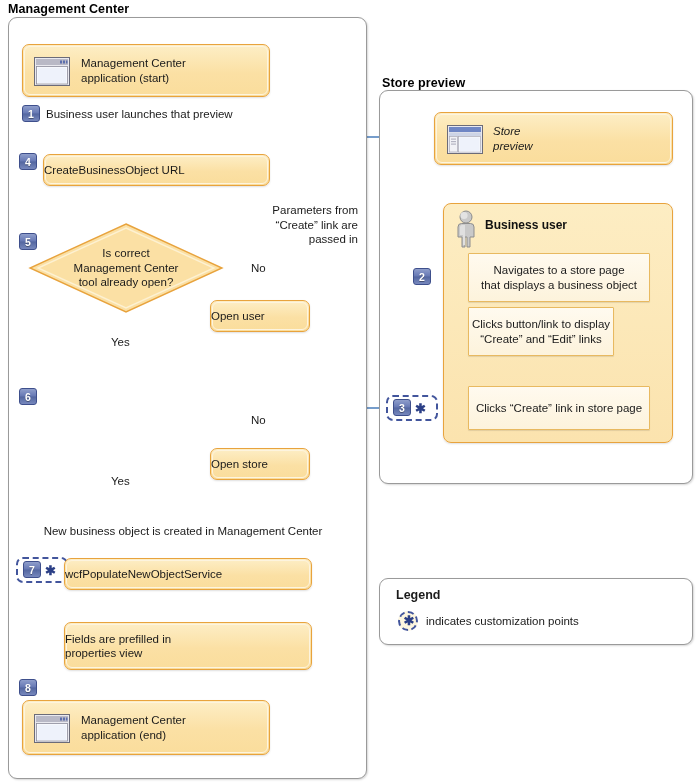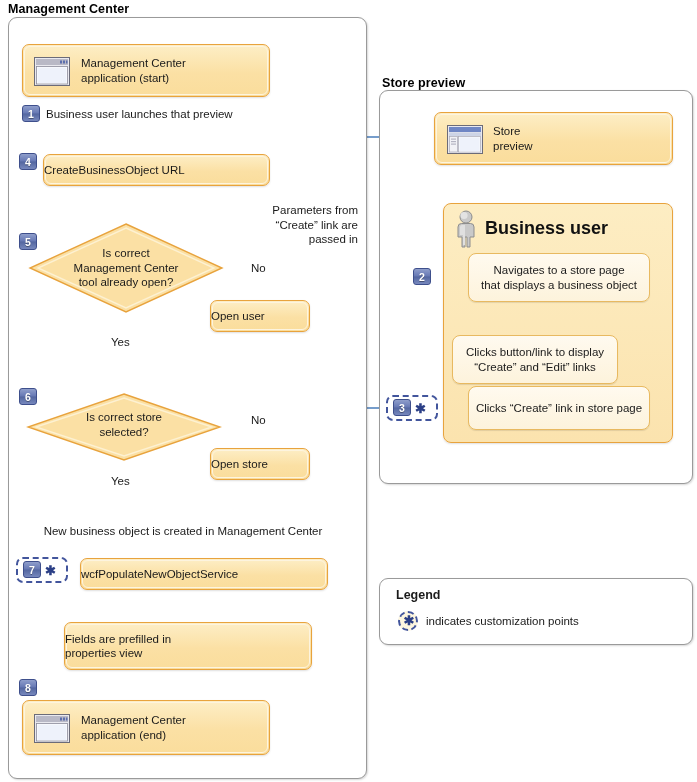--- a/index.html
+++ b/index.html
@@ -57,42 +57,42 @@
     text-align: left;
     line-height: 14.5px;
     white-space: pre-line;
   }
   .node.with-icon .label { text-align: left; }
 
   
   .subnode {
     position: absolute;
     border: 1px solid #e8b960;
-    border-radius: 8px;
+    border-radius: 1px;
     background: linear-gradient(180deg, #fffaef 0%, #fdf3dc 100%);
     box-shadow: 0 1px 1px rgba(0,0,0,0.10);
     display: flex; align-items: center;
     box-sizing: border-box;
   }
   .subnode .label {
     width: 100%; text-align: center; line-height: 15px; white-space: pre-line;
   }
 
   
   .lane {
     position: absolute;
     border: 1px solid #e8a33d;
     border-radius: 8px;
     background: linear-gradient(180deg, #fdedc3 0%, #fbe3ae 100%);
     box-sizing: border-box;
     box-shadow: 0 1px 2px rgba(0,0,0,0.13);
   }
   .lane-title {
     position: absolute;
-    font-weight: bold; font-size: 18px; color: #111;
+    font-weight: bold; font-size: 12px; color: #111;
     white-space: nowrap;
   }
 
   
   .diamond { position: absolute; }
   .diamond .dlabel {
     position: absolute; left: 0; right: 0;
     text-align: center; line-height: 14.5px;
     white-space: pre-line; font-size: 11.5px;
   }
@@ -244,43 +244,35 @@
   </div>
   <div class="note" style="left:251px; top:261px;">No</div>
   <div class="note" style="left:111px; top:335px;">Yes</div>
 
   <div class="node" style="left:210px; top:300px; width:100px; height:32px;">
     <span class="inner-ring"></span>
     <span class="label">Open user</span>
   </div>
 
   <div class="badge" style="left:19px; top:388px;">6</div>
-  <div class="diamond" style="left:26px; top:392px; width:196px; height:70px;">
-    <svg width="196" height="70" viewBox="0 0 196 70">
-      <path d="M98,2 L194,35 L98,68 L2,35 Z" fill="#fbe0a4" stroke="#e8a33d" stroke-width="1.4"></path>
-      <path d="M98,6 L186,35 L98,64 L10,35 Z" fill="none" stroke="#fdf1d2" stroke-width="1.4"></path>
-    </svg>
-    <div class="dlabel" style="top:18px;">Is correct store
-selected?</div>
-  </div>
   <div class="note" style="left:251px; top:413px;">No</div>
   <div class="note" style="left:111px; top:474px;">Yes</div>
 
   <div class="node" style="left:210px; top:448px; width:100px; height:32px;">
     <span class="inner-ring"></span>
     <span class="label">Open store</span>
   </div>
 
   <div class="note center" style="left:18px; top:524px; width:330px;">New business object is created in Management Center</div>
 
   <div class="cust" style="left:16px; top:557px; width:52px; height:26px;"></div>
   <div class="badge" style="left:23px; top:561px;">7</div>
   <div class="star" style="left:45px; top:566px;">✱</div>
 
-  <div class="node" style="left:80px; top:558px; width:248px; height:32px;">
+  <div class="node" style="left:64px; top:558px; width:248px; height:32px;">
     <span class="inner-ring"></span>
     <span class="label">wcfPopulateNewObjectService</span>
   </div>
 
   <div class="node" style="left:64px; top:622px; width:248px; height:48px;">
     <span class="inner-ring"></span>
     <span class="label">Fields are prefilled in
 properties view</span>
   </div>
 
@@ -313,21 +305,21 @@
         <rect x="2" y="2" width="32" height="5" fill="#6f86c4"></rect>
         <rect x="2" y="7.5" width="32" height="3.5" fill="#cdd4e6"></rect>
         <rect x="2.5" y="11.5" width="8" height="15.5" fill="#f2f2f6" stroke="#a9a9b6" stroke-width="0.7"></rect>
         <rect x="4" y="13.5" width="5" height="1.2" fill="#b4b4c2"></rect>
         <rect x="4" y="16" width="5" height="1.2" fill="#b4b4c2"></rect>
         <rect x="4" y="18.5" width="5" height="1.2" fill="#b4b4c2"></rect>
         <rect x="11.5" y="11.5" width="22" height="15.5" fill="#ffffff" stroke="#a9a9b6" stroke-width="0.7"></rect>
         <rect x="12.3" y="12.3" width="20.4" height="14" fill="#eef2fb"></rect>
       </svg>
     </span>
-    <span class="label" style="padding-left:58px; padding-right:13px;">Store
+    <span class="label" style="padding-left:58px; padding-right:13px;font-style:italic;">Store
 preview</span>
   </div>
 
   <div class="lane" style="left:443px; top:203px; width:230px; height:240px;"></div>
   <span class="person-icon" style="left:453px; top:210px;">
     <svg width="26" height="38" viewBox="0 0 26 38">
       <circle cx="13" cy="7" r="6" fill="#c9c9c9" stroke="#8d8d8d" stroke-width="1"></circle>
       <circle cx="11" cy="5.5" r="3.6" fill="#e3e3e3"></circle>
       <path d="M5,17 q0,-3.5 3.5,-3.5 h9 q3.5,0 3.5,3.5 v10 h-4 v10 h-3 v-10 h-2 v10 h-3 v-10 h-4 z" fill="#c9c9c9" stroke="#8d8d8d" stroke-width="1"></path>
       <path d="M7,17 q0,-2 2,-2 h3 v20 h-2 v-10 h-3 z" fill="#e0e0e0"></path>
@@ -335,21 +327,21 @@
   </span>
   <div class="lane-title" style="left:485px; top:218px;">Business user</div>
 
   <div class="badge" style="left:413px; top:268px;">2</div>
 
   <div class="subnode" style="left:468px; top:253px; width:182px; height:49px;">
     <span class="label">Navigates to a store page
 that displays a business object</span>
   </div>
 
-  <div class="subnode" style="left:452px; top:307px; width:166px; height:49px;margin-top:28px;">
+  <div class="subnode" style="left:468px; top:307px; width:146px; height:49px;">
     <span class="label">Clicks button/link to display
 “Create” and “Edit” links</span>
   </div>
 
   <div class="cust" style="left:386px; top:395px; width:52px; height:26px;"></div>
   <div class="badge" style="left:393px; top:399px;">3</div>
   <div class="star" style="left:415px; top:404px;">✱</div>
 
   <div class="subnode" style="left:468px; top:386px; width:182px; height:44px;">
     <span class="label">Clicks “Create” link in store page</span>

